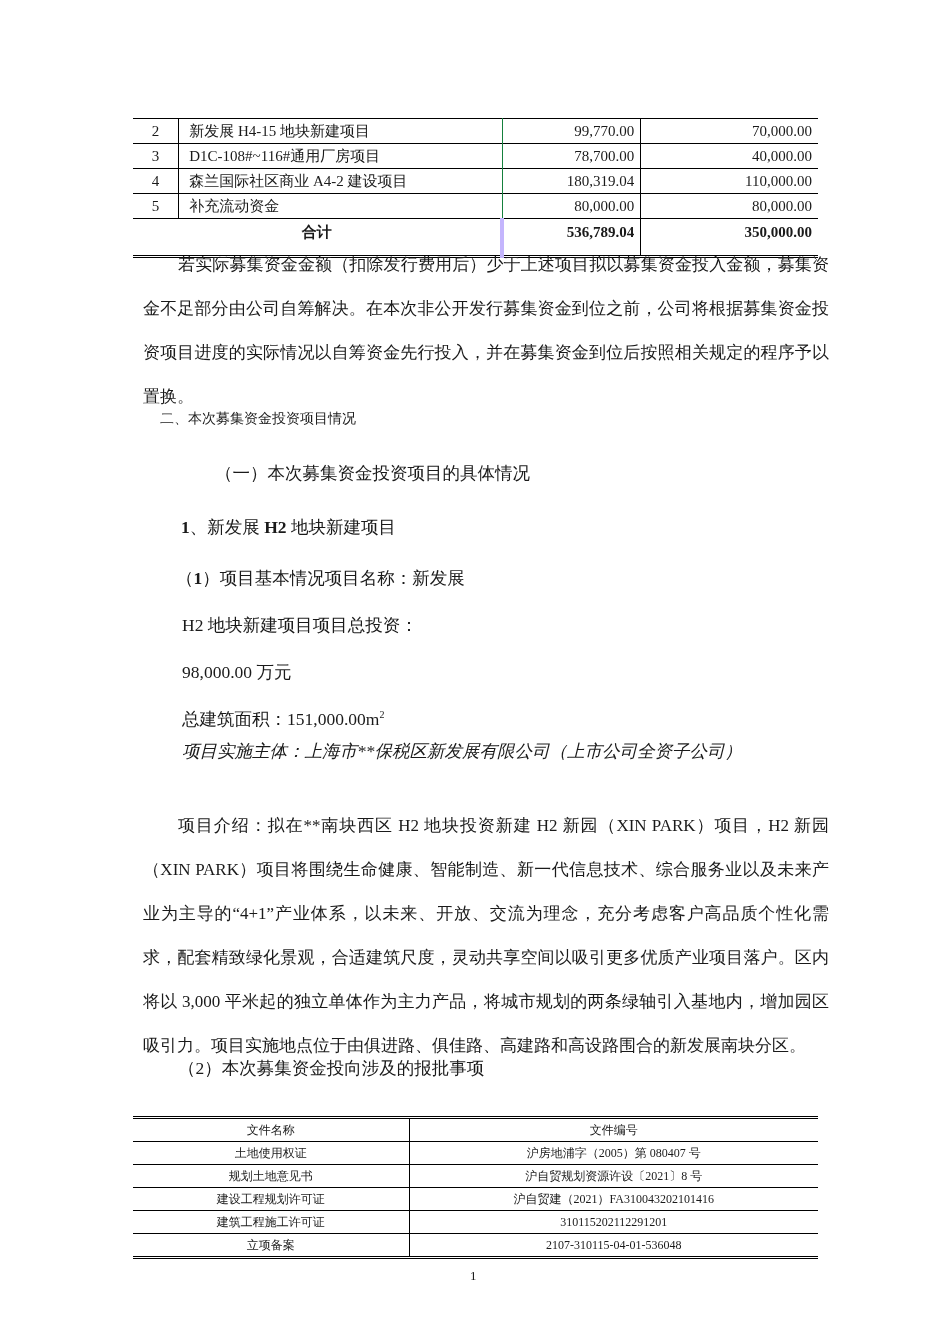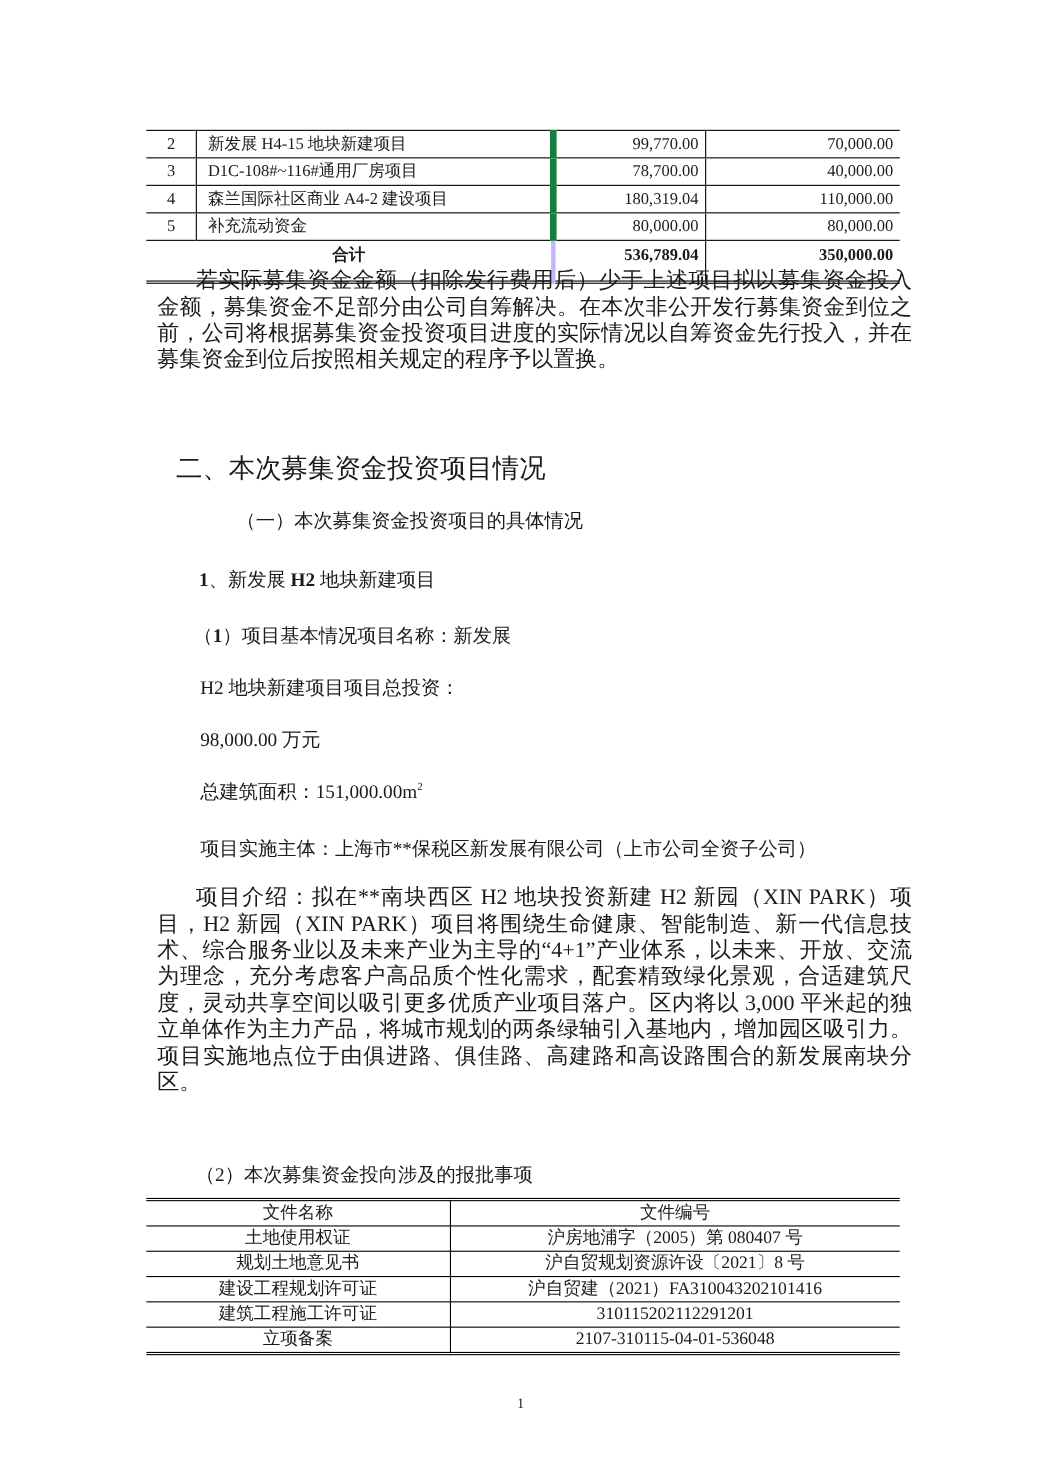--- a/index.html
+++ b/index.html
@@ -4,39 +4,39 @@
   <style>
     html, body { margin: 0; padding: 0; background: #ffffff; }
     body { width: 950px; height: 1344px; position: relative; overflow: hidden;
            font-family: "Liberation Serif", "DejaVu Serif", serif; color: #1a1a1a; }
     table { border-collapse: collapse; }
 
     
     #fund-table { position: absolute; left: 133px; top: 118px; width: 685px; font-size: 15px; }
     #fund-table td { height: 24px; padding: 0 6px; vertical-align: middle; line-height: 24px; }
     #fund-table .c-no { width: 44px; text-align: center; border-right: 1px solid #000; padding: 0; }
-    #fund-table .c-name { width: 298px; text-align: left; padding-left: 10px; border-right: 6px solid #15803d; margin-top: 20px; }
+    #fund-table .c-name { width: 298px; text-align: left; padding-left: 10px; border-right: 1px solid #15803d; margin-top: 20px; }
     #fund-table .c-total { width: 120px; text-align: right; border-right: 1px solid #000; }
     #fund-table .c-raise { width: 160px; text-align: right; margin-left: 48px; }
     #fund-table tr { border-bottom: 1px solid #000; }
     #fund-table tr:first-child { border-top: 1px solid #000; }
     #fund-table tr.sum td { height: 36px; vertical-align: top; line-height: 26px; font-weight: bold; }
     #fund-table tr.sum td.sum-label { font-weight: bold; text-align: center; border-right: 4px solid #c4b5fd; }
     #fund-table tr.sum { border-bottom: 3px double #000; }
 
-    .para { position: absolute; left: 143px; width: 686px; font-size: 20px; line-height: 24px;
+    .para { position: absolute; left: 143px; width: 686px; font-size: 17px; line-height: 44px;
             text-align: justify; }
     .indent { text-indent: 35px; }
     .line { position: absolute; font-size: 17.5px; white-space: nowrap; }
-    .h2 { font-size: 24px; }
+    .h2 { font-size: 14px; }
     .bold { font-weight: bold; }
     sup { font-size: 10px; }
 
     
-    #doc-table { position: absolute; left: 133px; top: 1089px; width: 685px; font-size: 16px; }
+    #doc-table { position: absolute; left: 133px; top: 1116px; width: 685px; font-size: 12px; }
     #doc-table { border-top: 3px double #000; border-bottom: 3px double #000; }
     #doc-table td, #doc-table th { height: 22px; line-height: 22px; padding: 0; text-align: center;
             font-weight: normal; border-bottom: 1px solid #000; }
     #doc-table tr:last-child td { border-bottom: none; }
     #doc-table .col1 { width: 276px; border-right: 1px solid #000; }
     #doc-table .col2 { width: 409px; margin-top: 17px; }
 
     #page-number { position: absolute; left: 470px; top: 1268px; font-size: 13px; }
   </style>
 </head>
@@ -88,21 +88,21 @@
 
 <div class="line" style="left:176px; top:566px;">
   <span>（</span><span class="bold">1</span><span>）项目基本情况项目名称：新发展</span>
 </div>
 
 <div class="line" style="left:182px; top:613px;">H2 地块新建项目项目总投资：</div>
 <div class="line" style="left:182px; top:660px;">98,000.00 万元</div>
 <div class="line" style="left:182px; top:707px;">
   <span>总建筑面积：151,000.00m</span><sup>2</sup>
 </div>
-<div class="line" style="left:182px; top:759px;">项目实施主体：上海市**保税区新发展有限公司（上市公司全资子公司）</div>
+<div class="line" style="left:182px; top:739px;font-style:italic;">项目实施主体：上海市**保税区新发展有限公司（上市公司全资子公司）</div>
 
 <p class="para indent" style="top:804px; margin:0;">项目介绍：拟在**南块西区  H2 地块投资新建  H2 新园（XIN PARK）项目，H2 新园（XIN PARK）项目将围绕生命健康、智能制造、新一代信息技术、综合服务业以及未来产业为主导的“4+1”产业体系，以未来、开放、交流为理念，充分考虑客户高品质个性化需求，配套精致绿化景观，合适建筑尺度，灵动共享空间以吸引更多优质产业项目落户。区内将以  3,000 平米起的独立单体作为主力产品，将城市规划的两条绿轴引入基地内，增加园区吸引力。项目实施地点位于由俱进路、俱佳路、高建路和高设路围合的新发展南块分区。</p>
 
 <div class="line" style="left:178px; top:1056px;">（2）本次募集资金投向涉及的报批事项</div>
 
 <table id="doc-table">
   <tbody>
       <tr>
     <th class="col1">文件名称</th>
     <th class="col2">文件编号</th>

